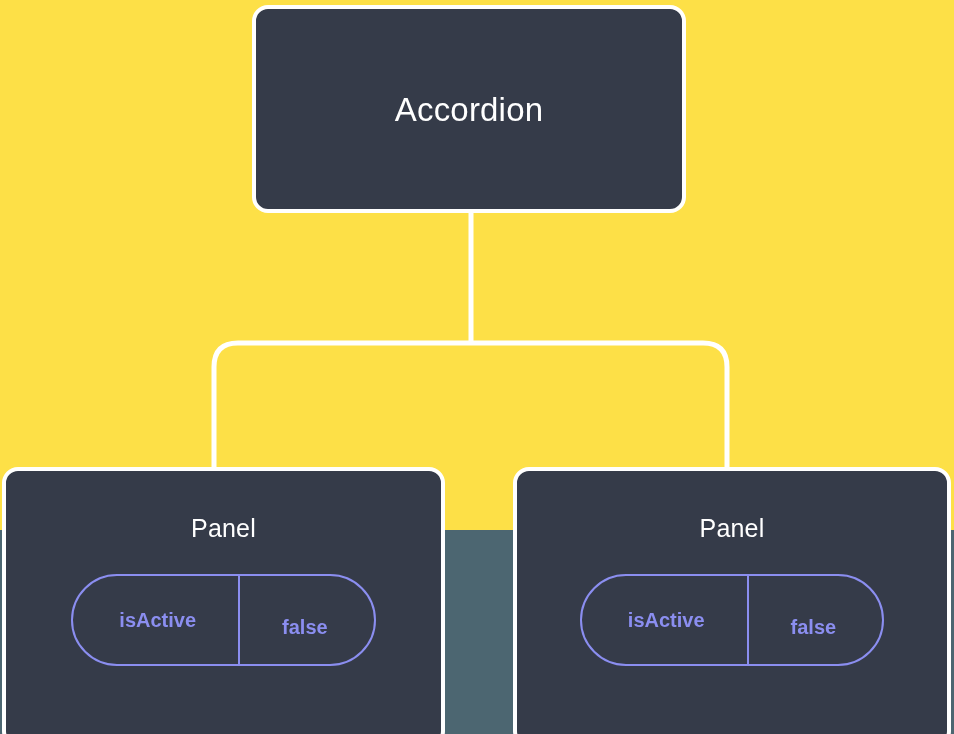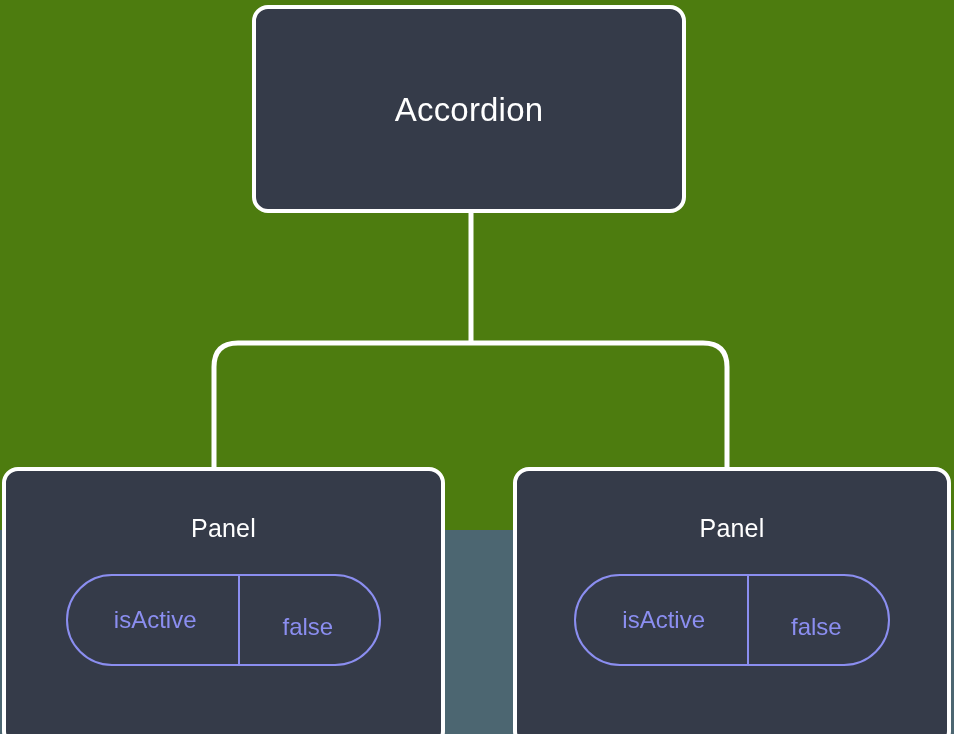--- a/index.html
+++ b/index.html
@@ -10,21 +10,21 @@
     width: 954px;
     height: 734px;
     background: #4c6671;
     font-family: "Liberation Sans", sans-serif;
     overflow: hidden;
   }
   #canvas {
     position: relative;
     width: 954px;
     height: 530px;
-    background: #4d7c0f;
+    background: #fde047;
   }
 
   
   #edges {
     position: absolute;
     left: 0;
     top: 0;
     width: 954px;
     height: 734px;
     pointer-events: none;
@@ -89,22 +89,22 @@
     display: flex;
     align-items: stretch;
     box-sizing: border-box;
   }
   .pill-key,
   .pill-val {
     display: flex;
     align-items: center;
     justify-content: center;
     color: #8b8ef0;
-    font-size: 24px;
-    font-weight: 400;
+    font-size: 20px;
+    font-weight: 700;
     line-height: 1;
     box-sizing: border-box;
   }
   .pill-key {
     padding: 0 42px 0 46px;
   }
   .pill-val {
     padding: 14px 46px 0 42px;
     border-left: 2px solid #8b8ef0;
   }

